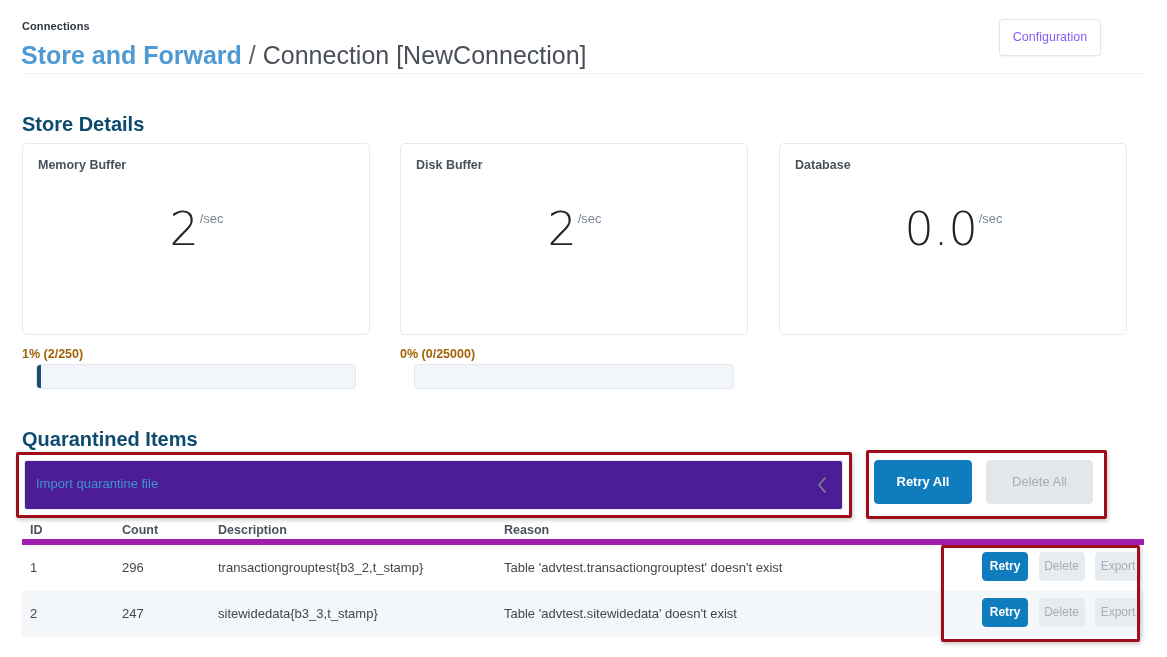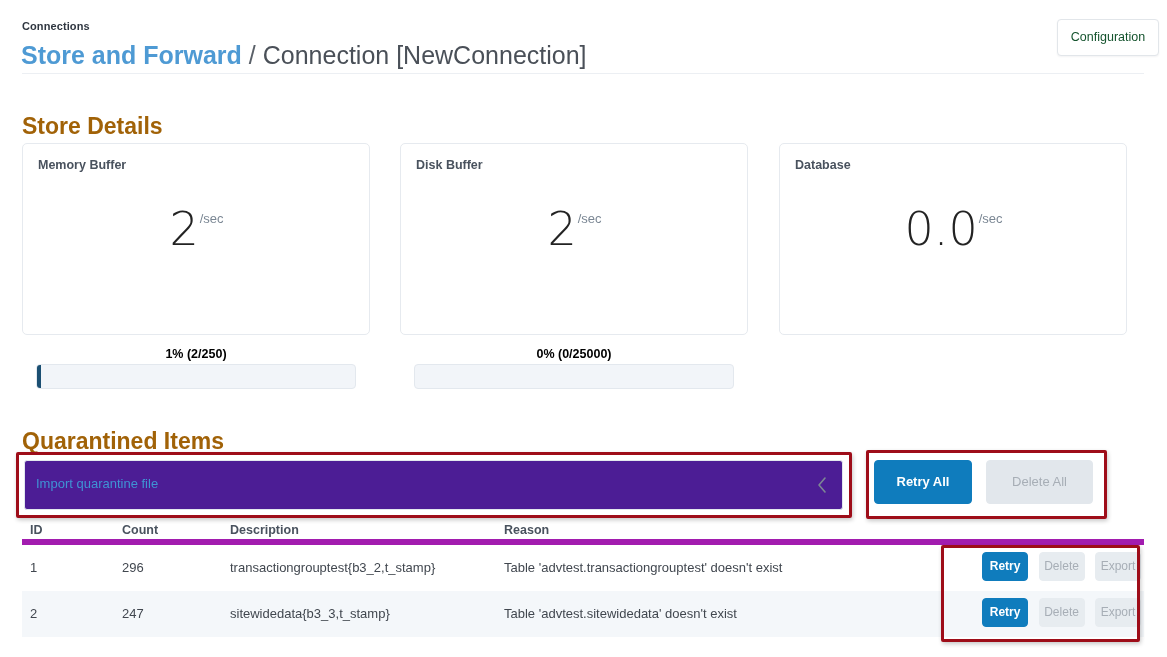--- a/index.html
+++ b/index.html
@@ -24,29 +24,29 @@
     font-size:25px; font-weight:400; line-height:30px; white-space:nowrap;
   }
   .title-link { color:#4e9ad4;font-weight:bold; }
   .title-sep  { color:#5a6068; }
   .title-rest { color:#4a5058;margin-top:16px; }
   .header-rule {
     position:absolute; left:22px; top:73px; width:1122px; height:1px;
     background:#eceff3;
   }
   .config-btn {
-    position:absolute; left:1057px; top:19px; width:102px; height:37px;
+    position:absolute; left:999px; top:19px; width:102px; height:37px;
     background:#ffffff; border:1px solid #e2e6ea; border-radius:4px;
-    color:#14532d; font-size:12.5px; line-height:35px; text-align:center;
+    color:#8b5cf6; font-size:12.5px; line-height:35px; text-align:center;
     box-shadow:0 1px 2px rgba(16,24,40,.05); cursor:pointer;
   }
 
   
   .section-title {
-    position:absolute; font-size:23px; font-weight:bold; color:#a16207;
+    position:absolute; font-size:20px; font-weight:bold; color:#0c4a6e;
   }
   #store-details-title { left:22px; top:113px; }
   #quarantined-title   { left:22px; top:428px; }
 
   
   .card {
     position:absolute; top:143px; height:192px;
     background:#ffffff; border:1px solid #e6eaef; border-radius:5px;
   }
   .card-1 { left:22px;  width:348px; }
@@ -64,22 +64,22 @@
     font-size:46px; font-weight:300; color:#232323; line-height:46px;
     font-family:"DejaVu Sans", sans-serif;
   }
   .metric-unit {
     font-size:13px; color:#7b8794; vertical-align:super;
     position:relative; top:-16px; left:1px;
   }
 
   
   .prog-label {
-    position:absolute; top:347px; text-align:center;
-    font-size:12.5px; font-weight:bold; color:#000000;
+    position:absolute; top:347px; text-align:left;
+    font-size:12.5px; font-weight:bold; color:#a16207;
   }
   .prog-track {
     position:absolute; top:364px; height:25px;
     background:#f2f5f9; border:1px solid #e3e8ee; border-radius:4px;
     overflow:hidden;
   }
   .prog-fill { height:100%; background:#1b4f72; }
   .p1-label { left:22px;  width:348px; }
   .p1-track { left:36px;  width:320px; }
   .p2-label { left:400px; width:348px; }
@@ -120,21 +120,21 @@
     position:absolute; top:3px; font-size:12.5px; font-weight:bold; color:#49525e;
   }
   .row { position:relative; height:46px; }
   .row-odd  { background:#ffffff; }
   .row-even { background:#f4f7fa; }
   .td {
     position:absolute; top:15px; font-size:13px; color:#41474f; white-space:nowrap;
   }
   .c-id    { left:8px; }
   .c-count { left:100px; }
-  .c-desc  { left:208px; }
+  .c-desc  { left:196px; }
   .c-reason{ left:482px; }
 
   .row-actions { position:absolute; right:3px; top:7px; }
   .rbtn {
     display:inline-block; width:46px; height:29px; line-height:27px;
     margin-left:6px; border-radius:4px; font-size:12px; text-align:center;
     border:1px solid transparent; font-family:"Liberation Sans", sans-serif;
   }
   .rbtn-primary { background:#0f7cbd; color:#fff; font-weight:bold; border-color:#0f7cbd; cursor:pointer; }
   .rbtn-disabled{ background:#e7ecf0; color:#a7aeb6; border-color:#e7ecf0; cursor:default; }

